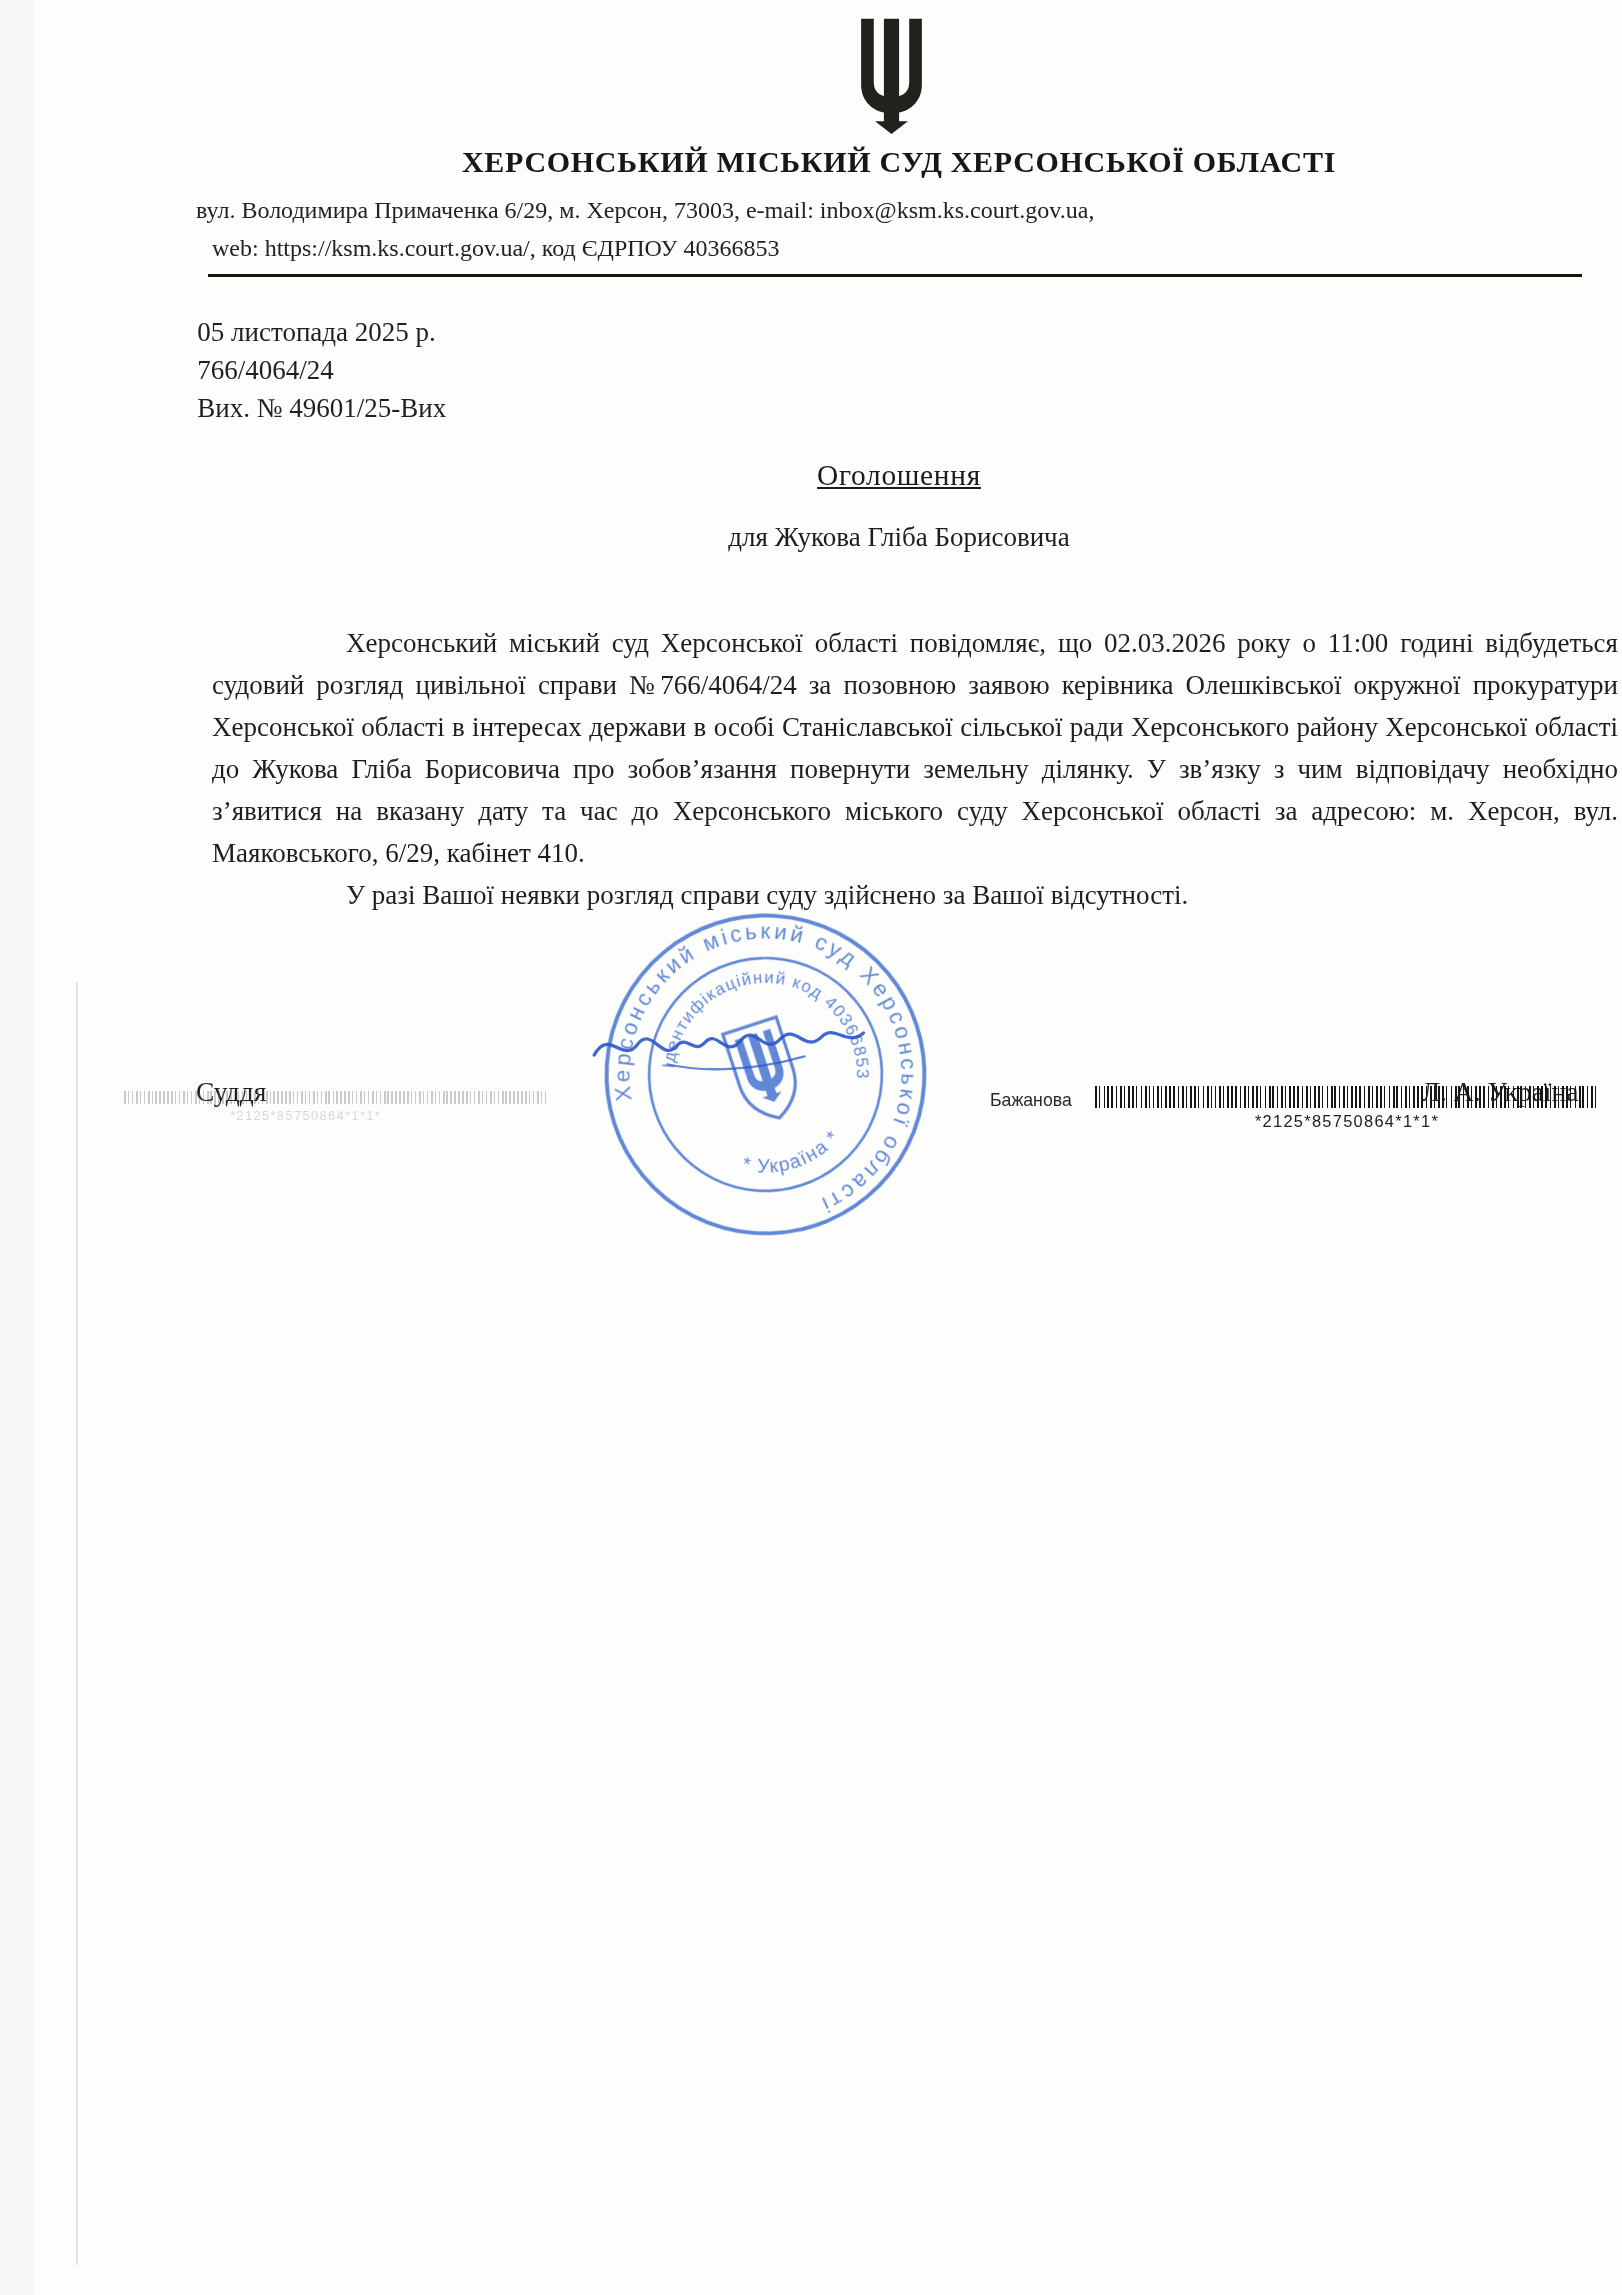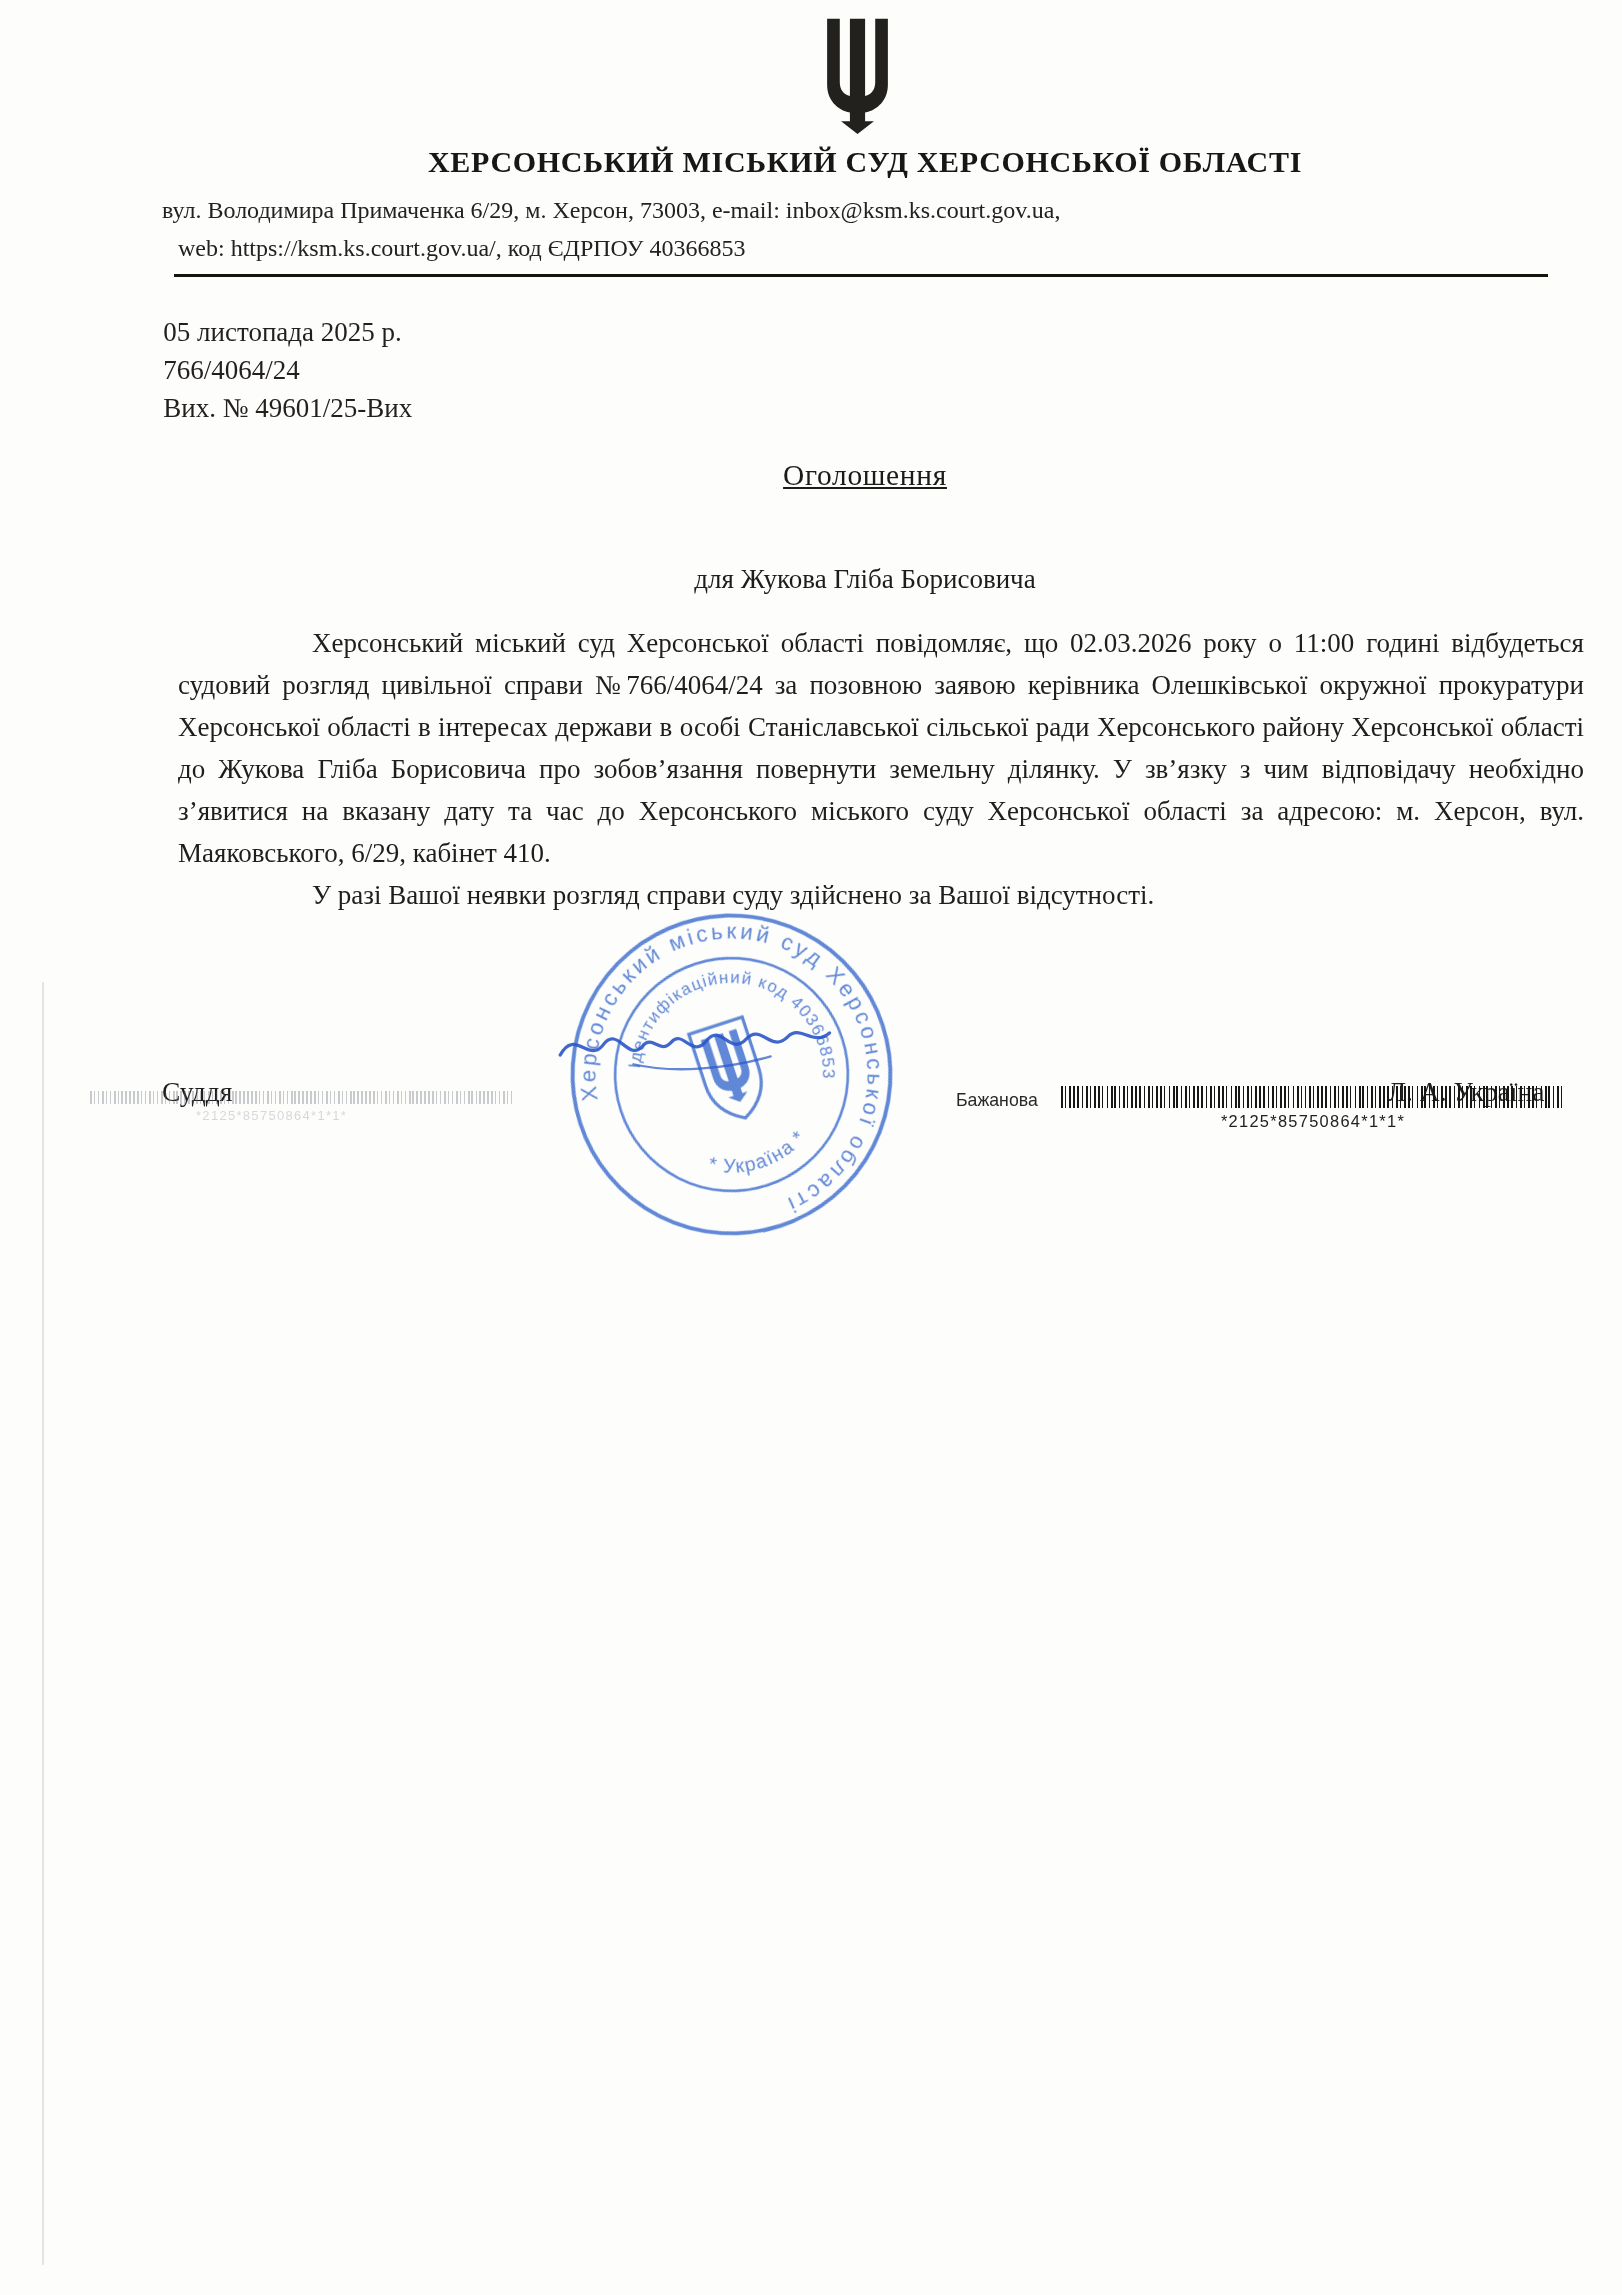--- a/index.html
+++ b/index.html
@@ -7,20 +7,21 @@
     width:1623px;height:2295px;
     background:#f6f6f5;
     font-family:"Liberation Serif","DejaVu Serif",serif;
     color:#1e1c1a;
     position:relative;
     overflow:hidden;
   }
   .page{
     position:absolute;inset:0;
     background:#fdfdfc;
+    margin-left:34px;
   }
   
   .scan-streak{
     position:absolute;left:42px;top:982px;width:2px;height:1283px;
     background:#c3c6ca;opacity:.45;
   }
   .content{
     position:absolute;left:162px;top:0;width:1406px;
   }
   
@@ -49,21 +50,21 @@
   .meta{
     position:absolute;left:1.3px;top:313px;
     font-size:27px;line-height:38px;color:#221f1c;
   }
   
   .doc-title{
     position:absolute;left:0;top:459px;width:1406px;
     text-align:center;font-size:29.4px;color:#1d1b18;letter-spacing:0.7px;text-decoration:underline;
   }
   .addressee{
-    position:absolute;left:0;top:564px;width:1406px;
+    position:absolute;left:0;top:522px;width:1406px;
     text-align:center;font-size:27px;color:#1f1d1a;
   }
   
   .body-text{
     position:absolute;left:16px;top:622px;width:1406px;
     font-size:27px;line-height:42px;color:#201e1b;
     text-align:justify;
   }
   .body-text p{margin:0;text-indent:134px;}
   

